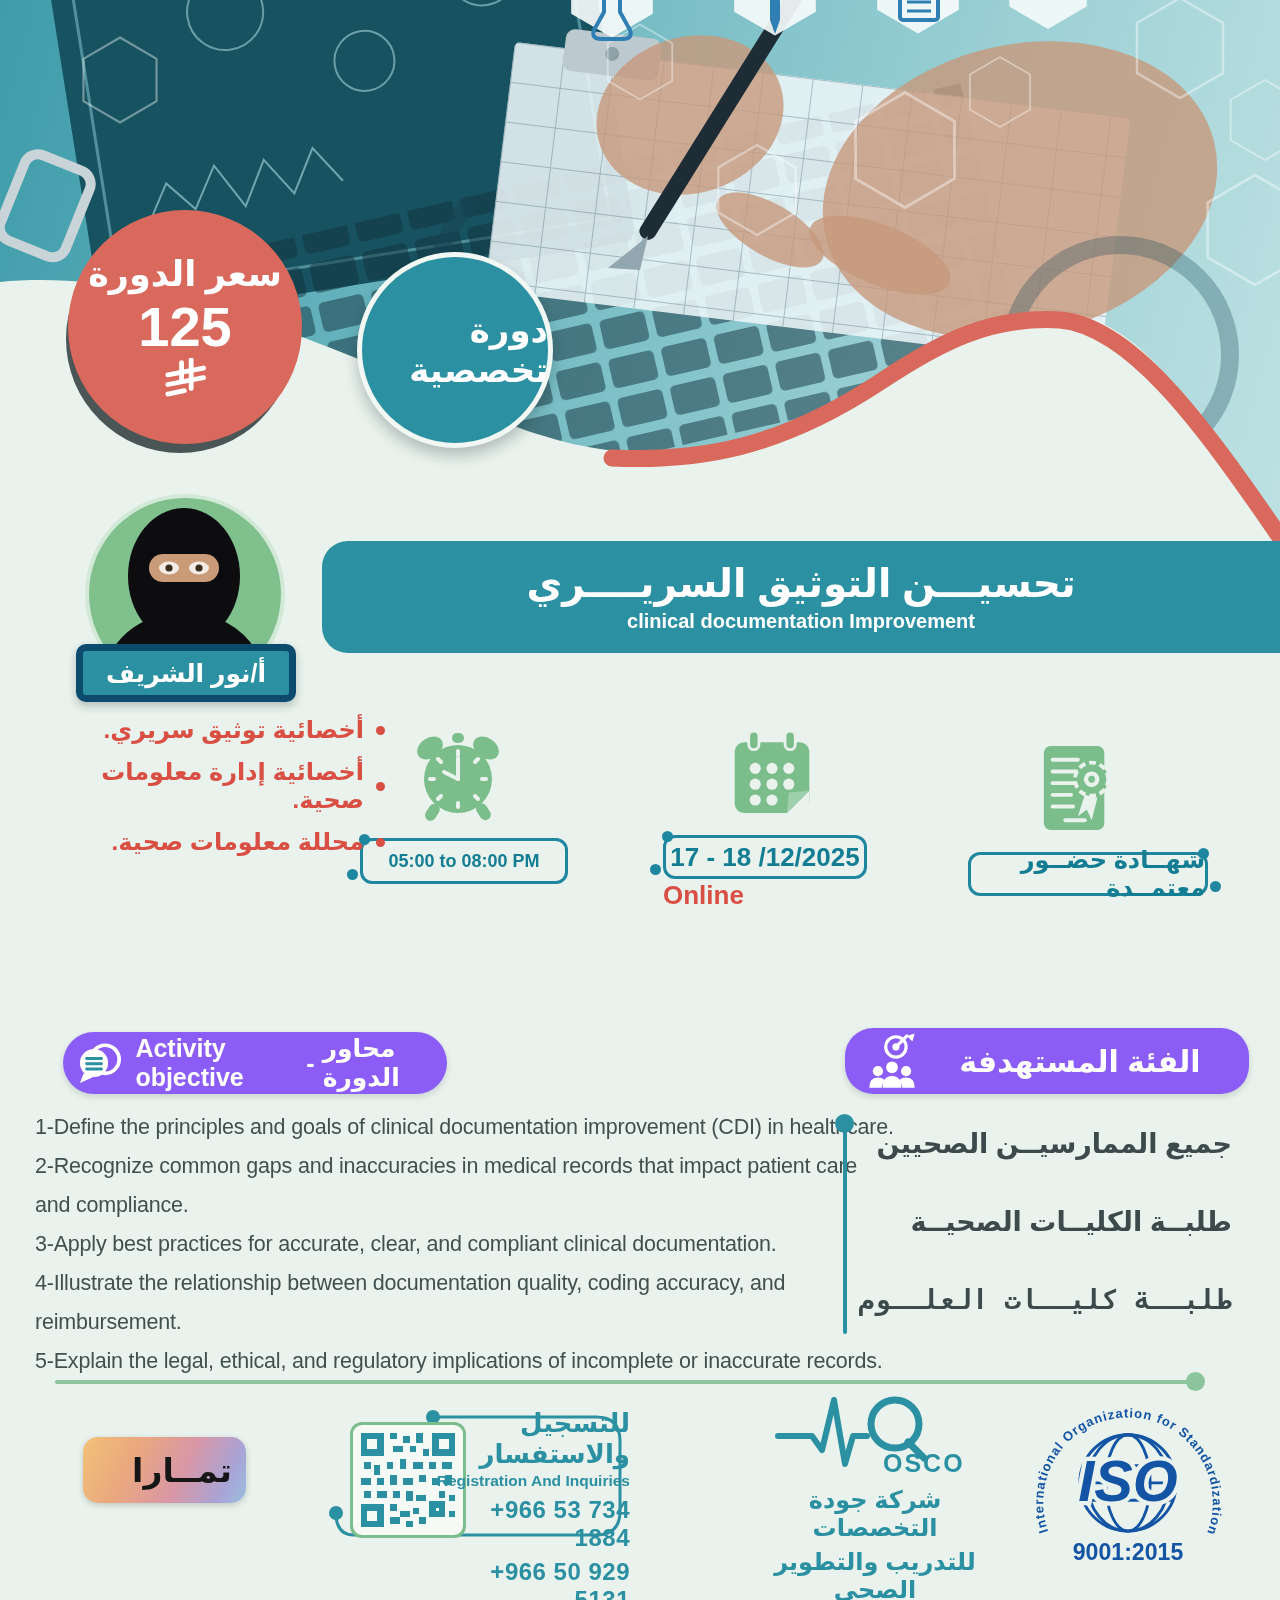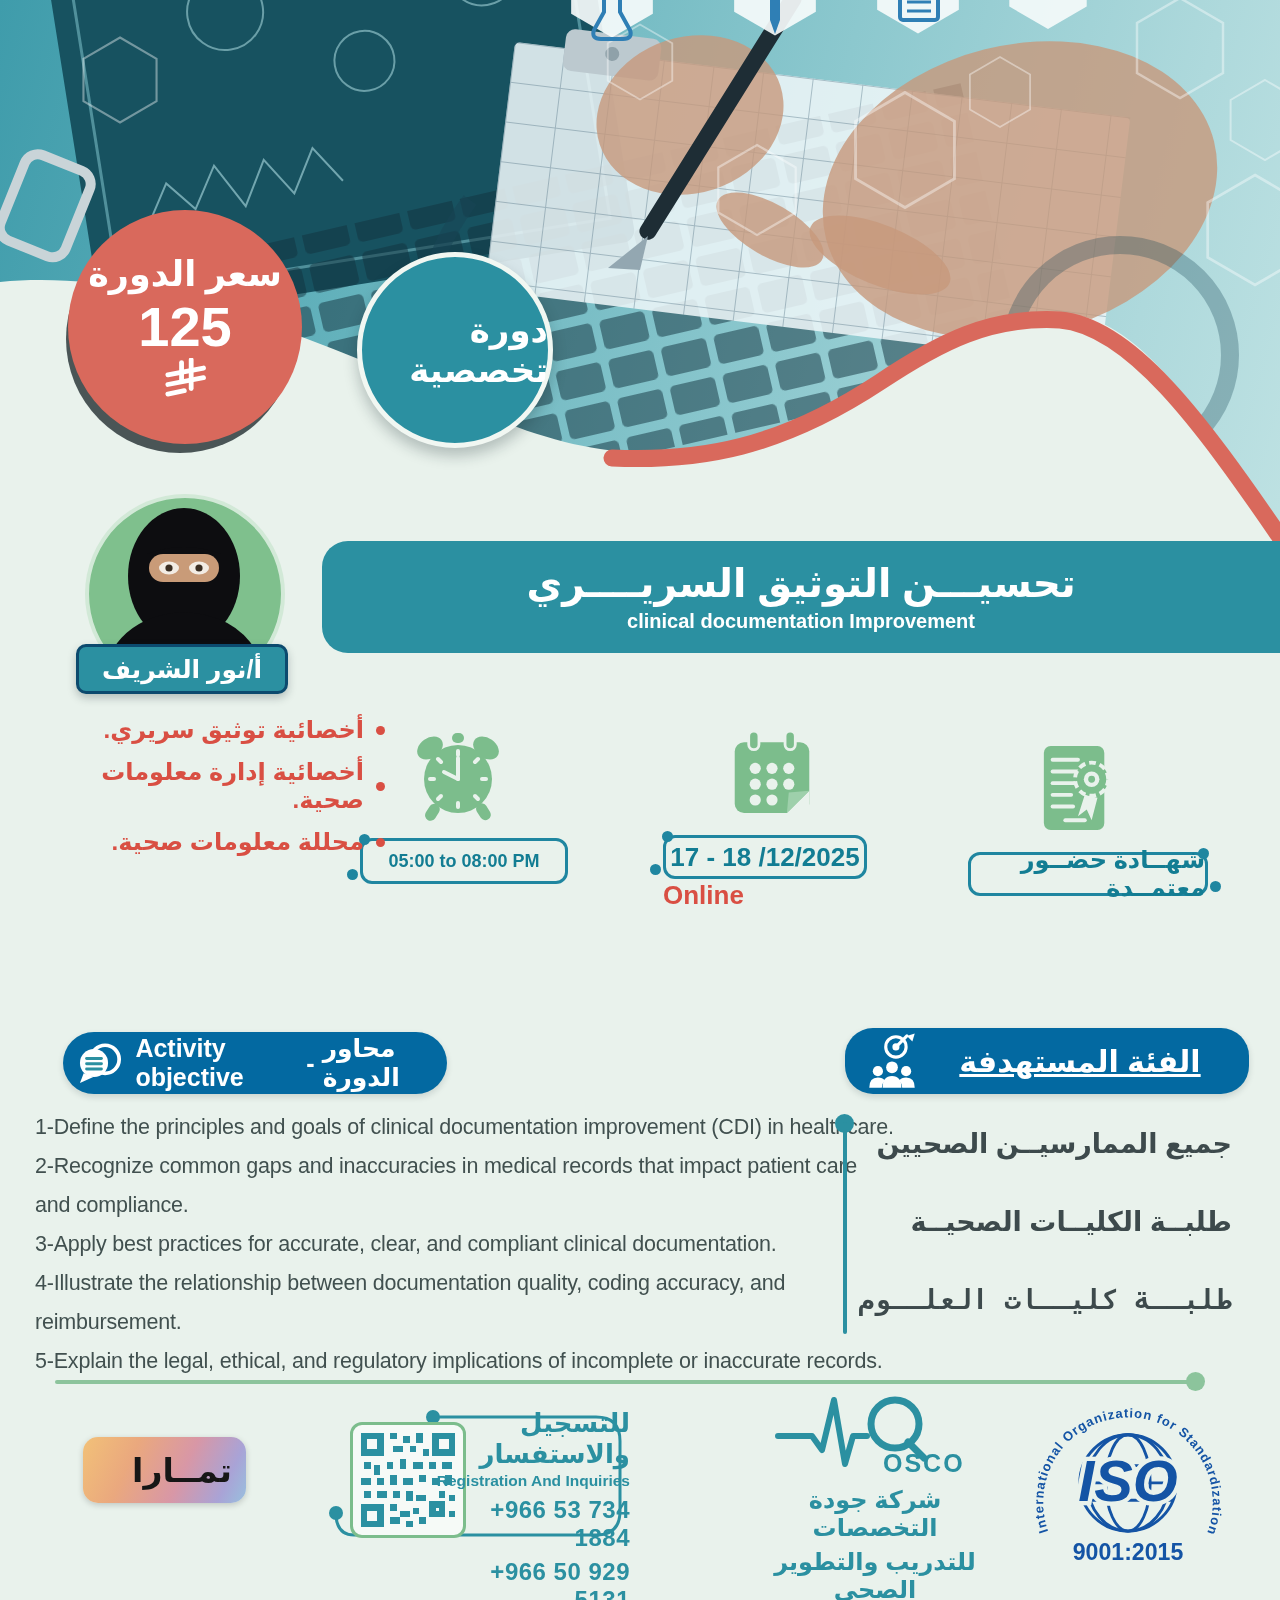--- a/index.html
+++ b/index.html
@@ -17,21 +17,21 @@
      box-shadow:-5px 12px 0 -3px rgba(20,32,36,.75);z-index:6;text-align:center;}
   .price-circle .lbl{font-size:35px;font-weight:700;direction:rtl;}
   .price-circle .val{font-size:56px;font-weight:700;line-height:1.1;margin-top:2px;}
   .type-circle{left:357px;top:252px;width:186px;height:186px;border-radius:50%;background:#2b90a1;
      border:5px solid #f1f7f2;display:flex;align-items:center;justify-content:center;color:#ffffff;
      font-size:34px;font-weight:700;direction:rtl;z-index:6;box-shadow:0 8px 14px rgba(20,40,45,.25);}
 
   
   .inst-circle{left:85px;top:494px;width:192px;height:192px;border-radius:50%;background:#7fc08d;
      border:4px solid rgba(255,255,255,.65);overflow:hidden;z-index:5;}
-  .inst-badge{left:76px;top:644px;width:206px;height:44px;background:#2b90a1;border:3px solid #0c4a6e;
+  .inst-badge{left:76px;top:644px;width:206px;height:44px;background:#2b90a1;border:7px solid #0c4a6e;
      border-radius:10px;color:#fff;font-size:25px;font-weight:700;display:flex;align-items:center;
      justify-content:center;direction:rtl;z-index:7;box-shadow:0 4px 8px rgba(20,40,45,.25);}
 
   
   .banner{left:322px;top:541px;width:958px;height:112px;background:#2b90a1;
      border-radius:26px 0 0 26px;z-index:4;display:flex;flex-direction:column;align-items:center;justify-content:center;color:#fff;}
   .banner .ar{font-size:39px;font-weight:700;direction:rtl;}
   .banner .en{font-size:20px;font-weight:700;margin-top:4px;}
 
   
@@ -40,21 +40,21 @@
      color:#d94f43;font-size:24px;font-weight:700;}
   .quals .dot{width:9px;height:9px;border-radius:50%;background:#d94f43;flex:0 0 auto;}
 
   
   .detail-box{border:3px solid #1f86a0;border-radius:12px;color:#137d93;font-weight:700;
      display:flex;align-items:center;justify-content:center;background:transparent;}
   .cdot{position:absolute;width:11px;height:11px;border-radius:50%;background:#1f86a0;}
   .online{color:#d94f43;font-size:26px;font-weight:700;}
 
   
-  .pill{background:#0369a1;color:#fff;border-radius:32px;display:flex;align-items:center;z-index:3;
+  .pill{background:#8b5cf6;color:#fff;border-radius:32px;display:flex;align-items:center;z-index:3;
         box-shadow:0 3px 6px rgba(20,40,45,.15);}
   .pill .txt{font-size:25px;font-weight:700;}
 
   
   .objectives{left:35px;top:1108px;width:860px;color:#41504f;font-size:21.5px;font-weight:500;
       letter-spacing:-0.2px;line-height:39px;}
   .objectives p{margin:0;}
 
   
   .aud-line{left:843px;top:1122px;width:4px;height:212px;background:#2b90a1;border-radius:2px;}
@@ -318,21 +318,21 @@
   </div>
 
   <div class="abs objectives">
     <p>1-Define the principles and goals of clinical documentation improvement (CDI) in healthcare.</p>
     <p>2-Recognize common gaps and inaccuracies in medical records that impact patient care and compliance.</p>
     <p>3-Apply best practices for accurate, clear, and compliant clinical documentation.</p>
     <p>4-Illustrate the relationship between documentation quality, coding accuracy, and reimbursement.</p>
     <p>5-Explain the legal, ethical, and regulatory implications of incomplete or inaccurate records.</p>
   </div>
 
-  <div class="abs pill" style="left:845px;top:1028px;width:388px;height:66px;padding-left:16px;gap:18px;border-radius:28px;text-decoration:underline;">
+  <div class="abs pill" style="left:845px;top:1028px;width:388px;height:66px;padding-left:16px;gap:18px;border-radius:28px;">
     <svg width="62" height="58" viewBox="0 0 74 74">
       <circle cx="42" cy="19" r="13" fill="none" stroke="#fff" stroke-width="4"></circle>
       <circle cx="42" cy="19" r="4.5" fill="#fff"></circle>
       <path d="M56,5 L45,16" stroke="#fff" stroke-width="4" stroke-linecap="round"></path>
       <path d="M56,5 l10,-3 l-3,10 z" fill="#fff"></path>
       <g fill="#fff">
         <circle cx="37" cy="45" r="7.5"></circle>
           <path d="M25,71 q0,-15 12,-15 q12,0 12,15 z"></path>
         <circle cx="19" cy="50" r="6.5"></circle>
           <path d="M8,71 q0,-13 11,-13 q6,0 9,4 q-4,4 -4,9 z"></path>

